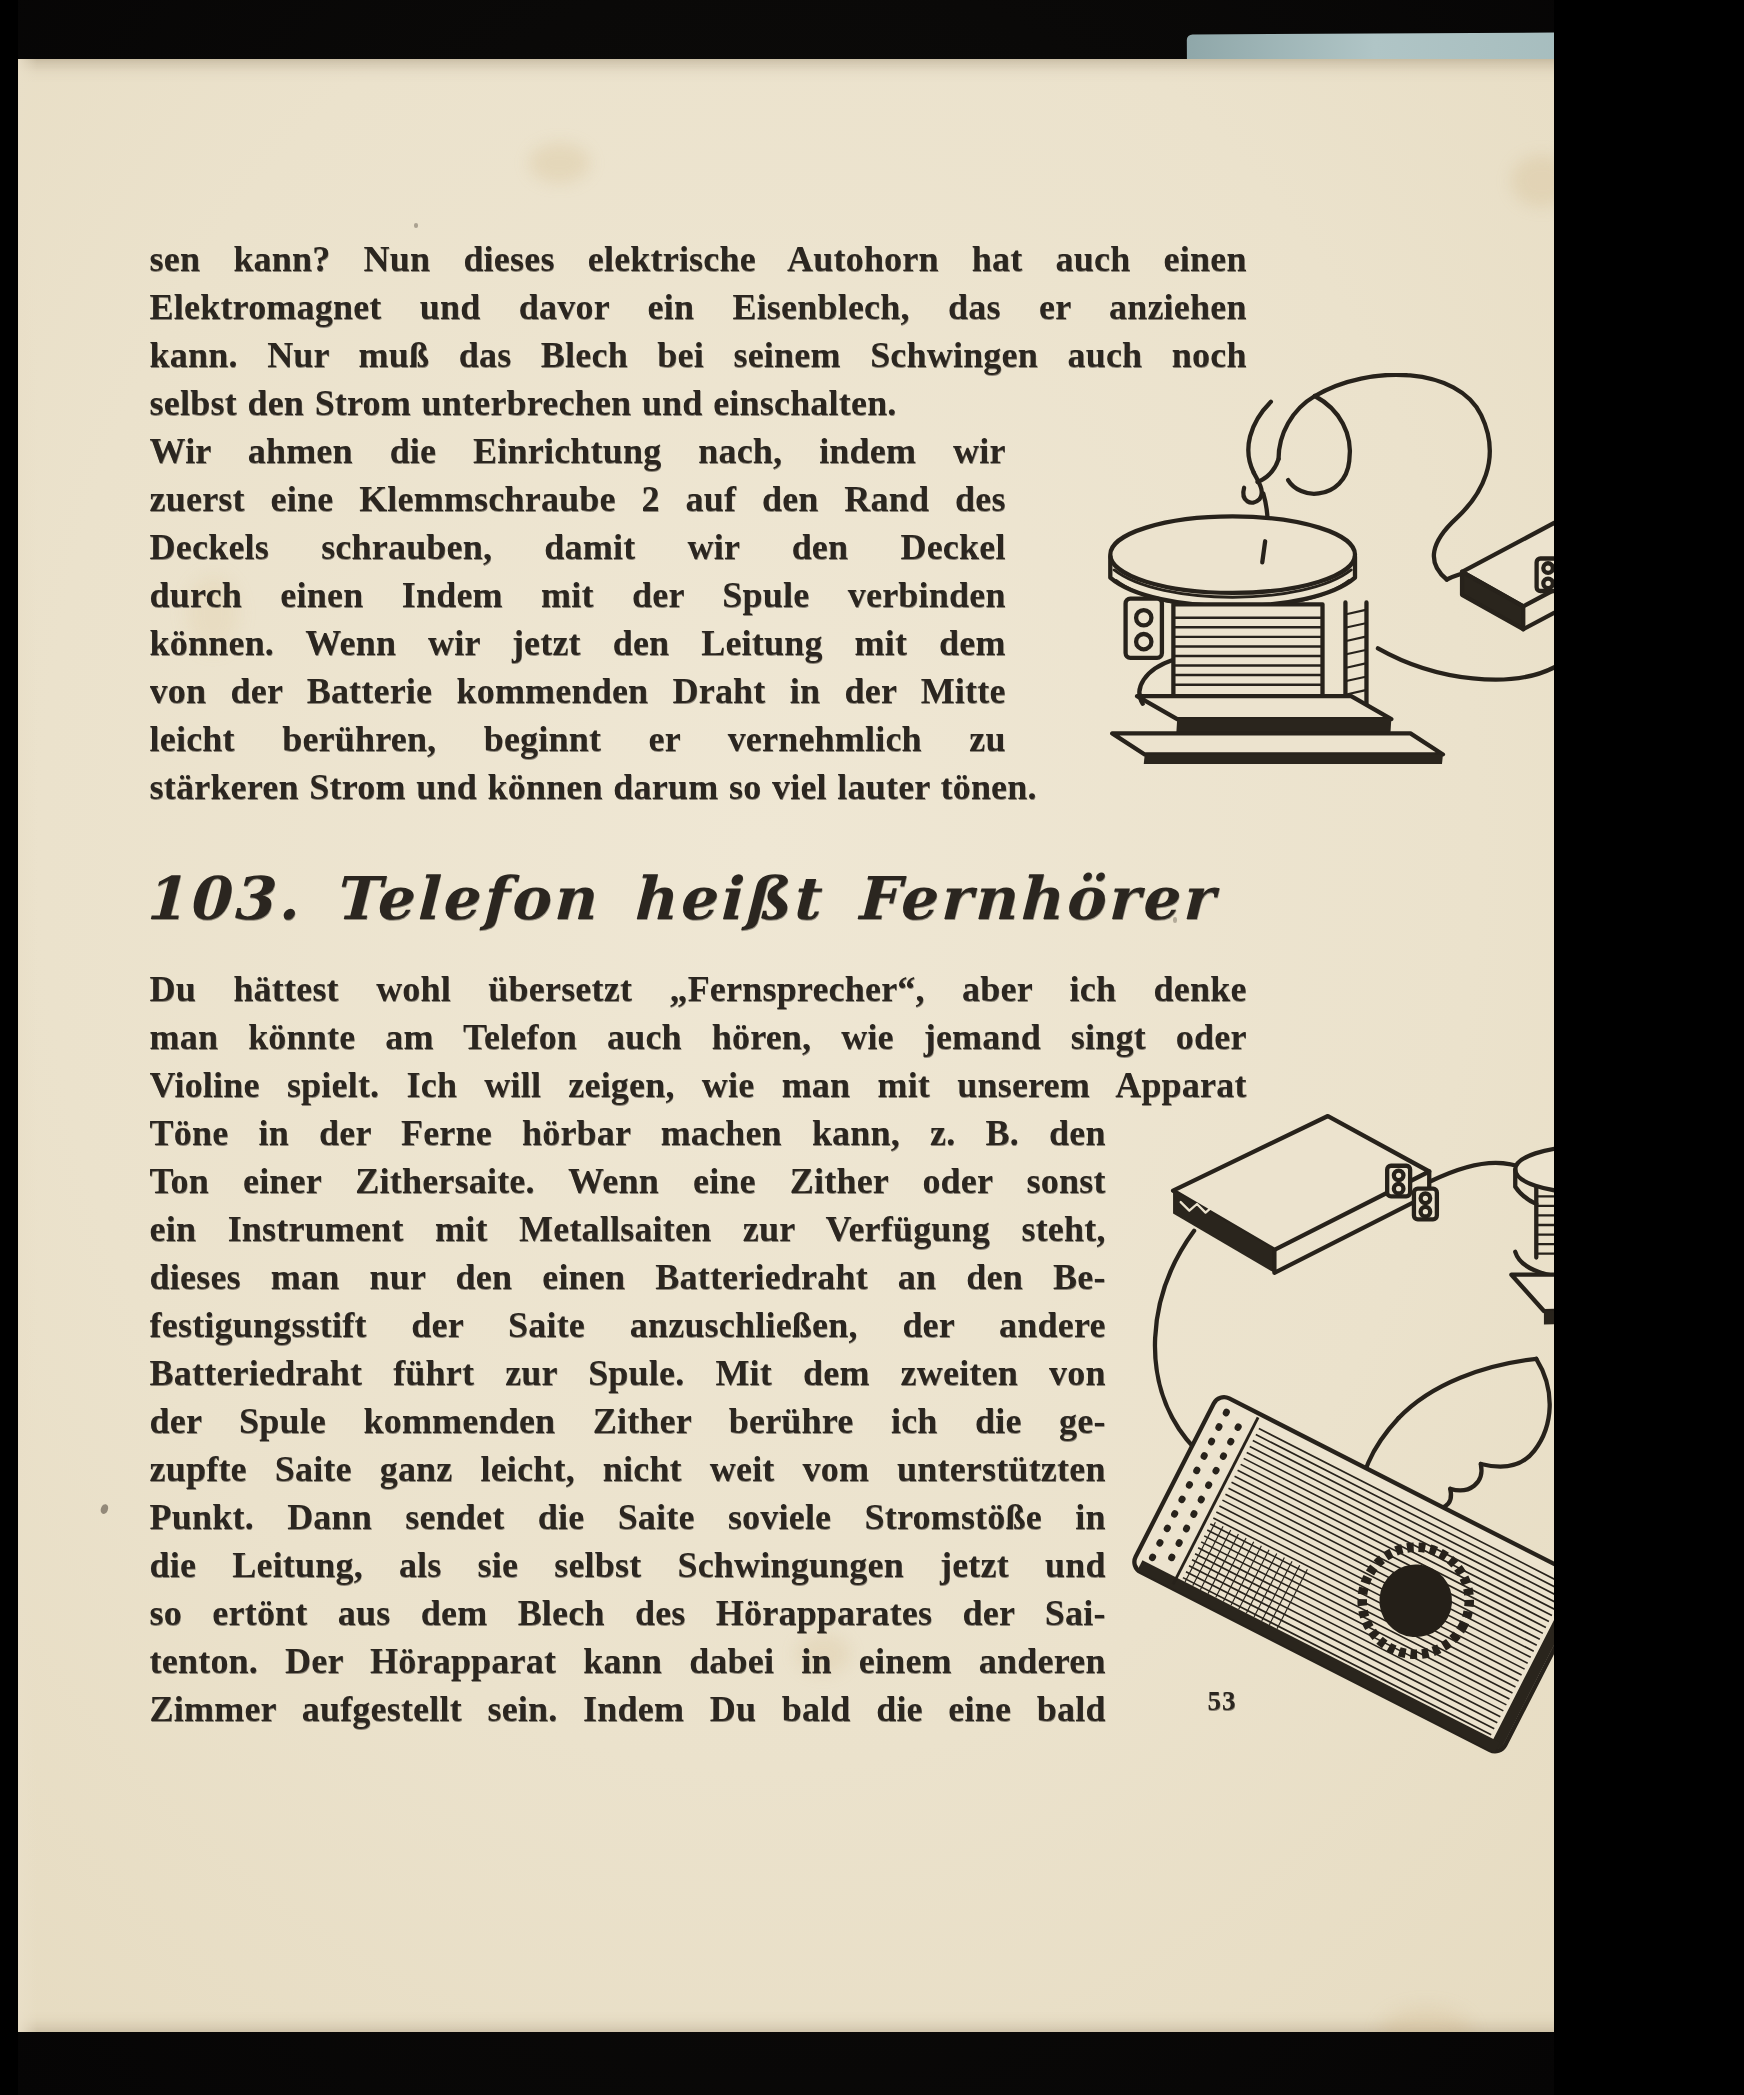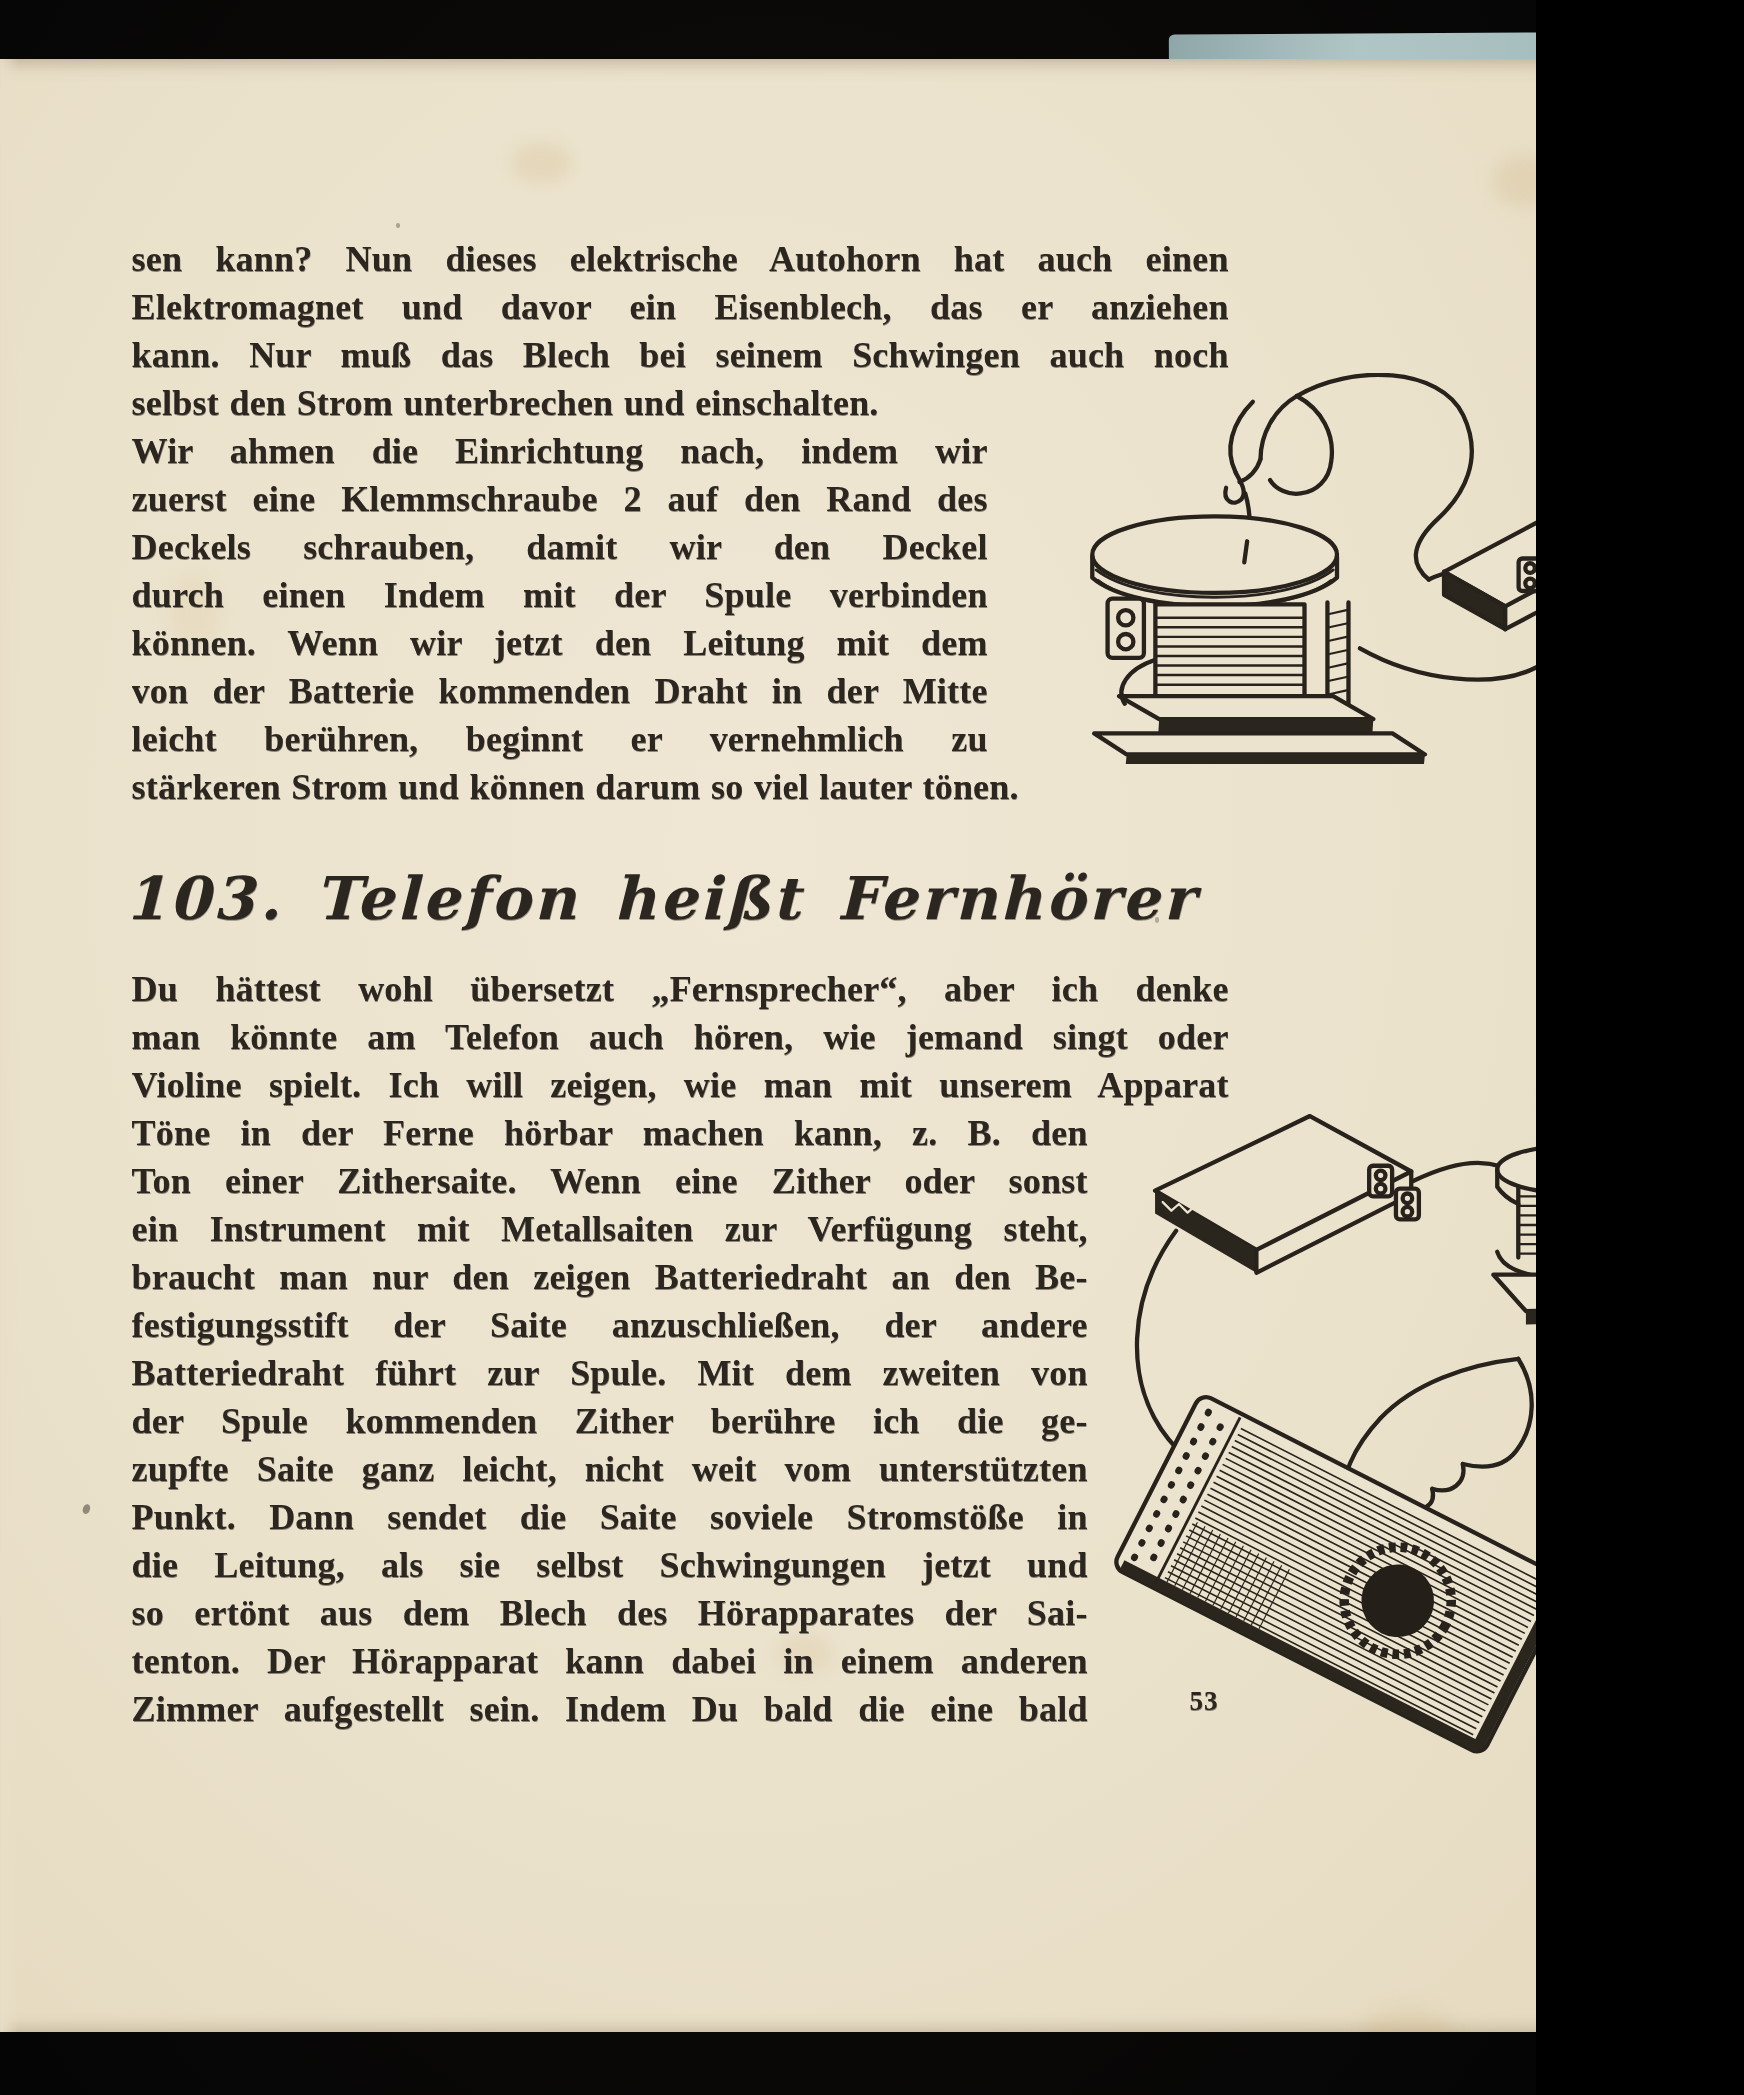--- a/index.html
+++ b/index.html
@@ -1,16 +1,16 @@
 <!DOCTYPE html>
 <html><head>
 <meta charset="utf-8">
 <style>
   html,body{margin:0;padding:0;background:#000;}
-  .scene{position:relative;width:1536px;height:2095px;background:radial-gradient(ellipse at 50% 45%,#100f0d 0%,#0a0908 60%,#060505 100%);overflow:hidden;font-family:"Liberation Serif",serif;}
+  .scene{position:relative;width:1536px;height:2095px;background:radial-gradient(ellipse at 50% 45%,#100f0d 0%,#0a0908 60%,#060505 100%);overflow:hidden;font-family:"Liberation Serif",serif;margin-left:18px;}
   .bluepage{position:absolute;left:1174px;top:32.5px;width:537px;height:1990px;
     background:linear-gradient(to right,#8fa7a9,#b0c5c6 35%,#a5bcbd 75%,#8ba3a5);
     border-radius:5.7px 9.6px 11.5px 5.7px;transform:rotate(-0.3deg);}
   .paper{position:absolute;left:-13.4px;top:59px;width:1677px;height:1973px;
     background:radial-gradient(ellipse at 45% 40%,#efe7d4 0%,#ebe2cc 55%,#e5dabf 100%);
     border-radius:1.9px 9.6px 13.4px 2.9px;
     box-shadow:inset -13.4px 0 21px -11.5px rgba(110,90,60,.45),
                inset 0 15.3px 19px -13.4px rgba(110,90,60,.35),
                inset 0 -13.4px 19px -13.4px rgba(110,90,60,.30);
     overflow:hidden;}
@@ -92,21 +92,21 @@
 
     <h2 class="heading">103. Telefon heißt Fernhörer</h2>
 
     <div class="para" id="para2">
         <div class="line w-full">Du hättest wohl übersetzt „Fernsprecher“, aber ich denke</div>
         <div class="line w-full">man könnte am Telefon auch hören, wie jemand singt oder</div>
         <div class="line w-full">Violine spielt. Ich will zeigen, wie man mit unserem Apparat</div>
         <div class="line w-n2">Töne in der Ferne hörbar machen kann, z. B. den</div>
         <div class="line w-n2">Ton einer Zithersaite. Wenn eine Zither oder sonst</div>
         <div class="line w-n2">ein Instrument mit Metallsaiten zur Verfügung steht,</div>
-        <div class="line w-n2">braucht man nur den zeigen Batteriedraht an den Be-</div>
+        <div class="line w-n2">dieses man nur den einen Batteriedraht an den Be-</div>
         <div class="line w-n2">festigungsstift der Saite anzuschließen, der andere</div>
         <div class="line w-n2">Batteriedraht führt zur Spule. Mit dem zweiten von</div>
         <div class="line w-n2">der Spule kommenden Zither berühre ich die ge-</div>
         <div class="line w-n2">zupfte Saite ganz leicht, nicht weit vom unterstützten</div>
         <div class="line w-n2">Punkt. Dann sendet die Saite soviele Stromstöße in</div>
         <div class="line w-n2">die Leitung, als sie selbst Schwingungen jetzt und</div>
         <div class="line w-n2">so ertönt aus dem Blech des Hörapparates der Sai-</div>
         <div class="line w-n2">tenton. Der Hörapparat kann dabei in einem anderen</div>
         <div class="line w-n2">Zimmer aufgestellt sein. Indem Du bald die eine bald</div>
       </div>

